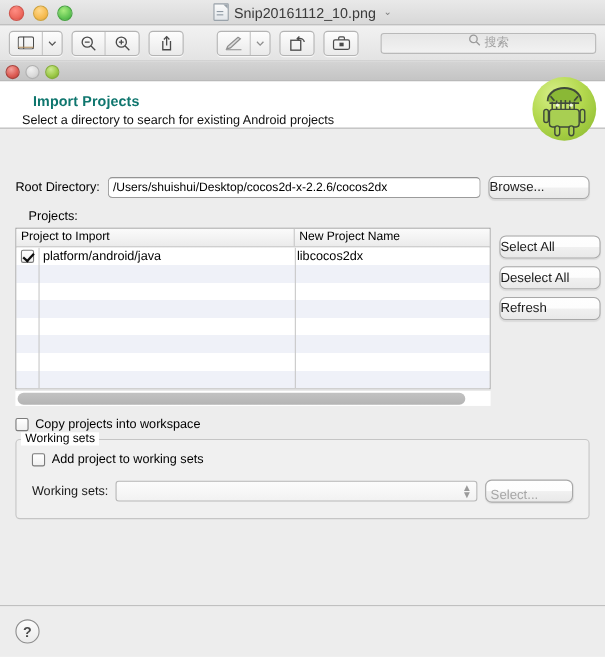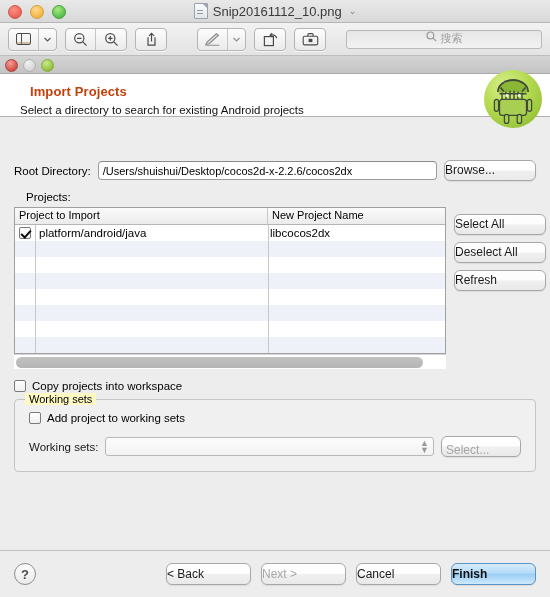--- a/index.html
+++ b/index.html
@@ -191,21 +191,21 @@
     padding: 10px 14px 8px 14px;
     position: relative;
     flex: none;
     height: 43px;
     box-sizing: border-box;
   }
   .dlg-header h1 {
     margin: 0;
     font-size: 13px;
     font-weight: bold;
-    color: #c2410c;
+    color: #0f766e;
     letter-spacing: 0.1px;
     padding-left: 16px;
   }
   .dlg-header p {
     margin: 5px 0 0 6px;
     font-size: 11.5px;
     color: #111;
   }
   .android-logo {
     position: absolute;
@@ -405,22 +405,22 @@
     border: 1px solid #c5c5c5;
     border-radius: 4px;
     background: rgba(255,255,255,0.20);
     padding: 12px 14px 14px 14px;
     position: relative;
     box-sizing: border-box;
   }
   .group-title {
     position: absolute;
     top: -7px;
-    left: 10px;
-    background: #fef9c3;
+    left: 4px;
+    background: #ffffff;
     padding: 0 4px;
     font-size: 11px;
     color: #000;
   }
   .combo {
     flex: 1;
     height: 19px;
     border: 1px solid #b8b8b8;
     border-radius: 3px;
     background: linear-gradient(to bottom, #fcfcfc, #f2f2f2);
@@ -684,22 +684,16 @@
           <div class="combo">
             <span class="stepper">▲<br>▼</span>
           </div>
           <div class="btn disabled" style="width:80px;padding:4px">Select...</div>
         </div>
       </div>
     </div>
 
     <div class="dlg-footer">
       <div class="help-icon">?</div>
-      <div class="footer-btns">
-        <div class="btn footer">&lt; Back</div>
-        <div class="btn footer disabled">Next &gt;</div>
-        <div class="btn footer">Cancel</div>
-        <div class="btn footer default">Finish</div>
-      </div>
     </div>
 
   </div>
 </div>
 
 </body></html>

